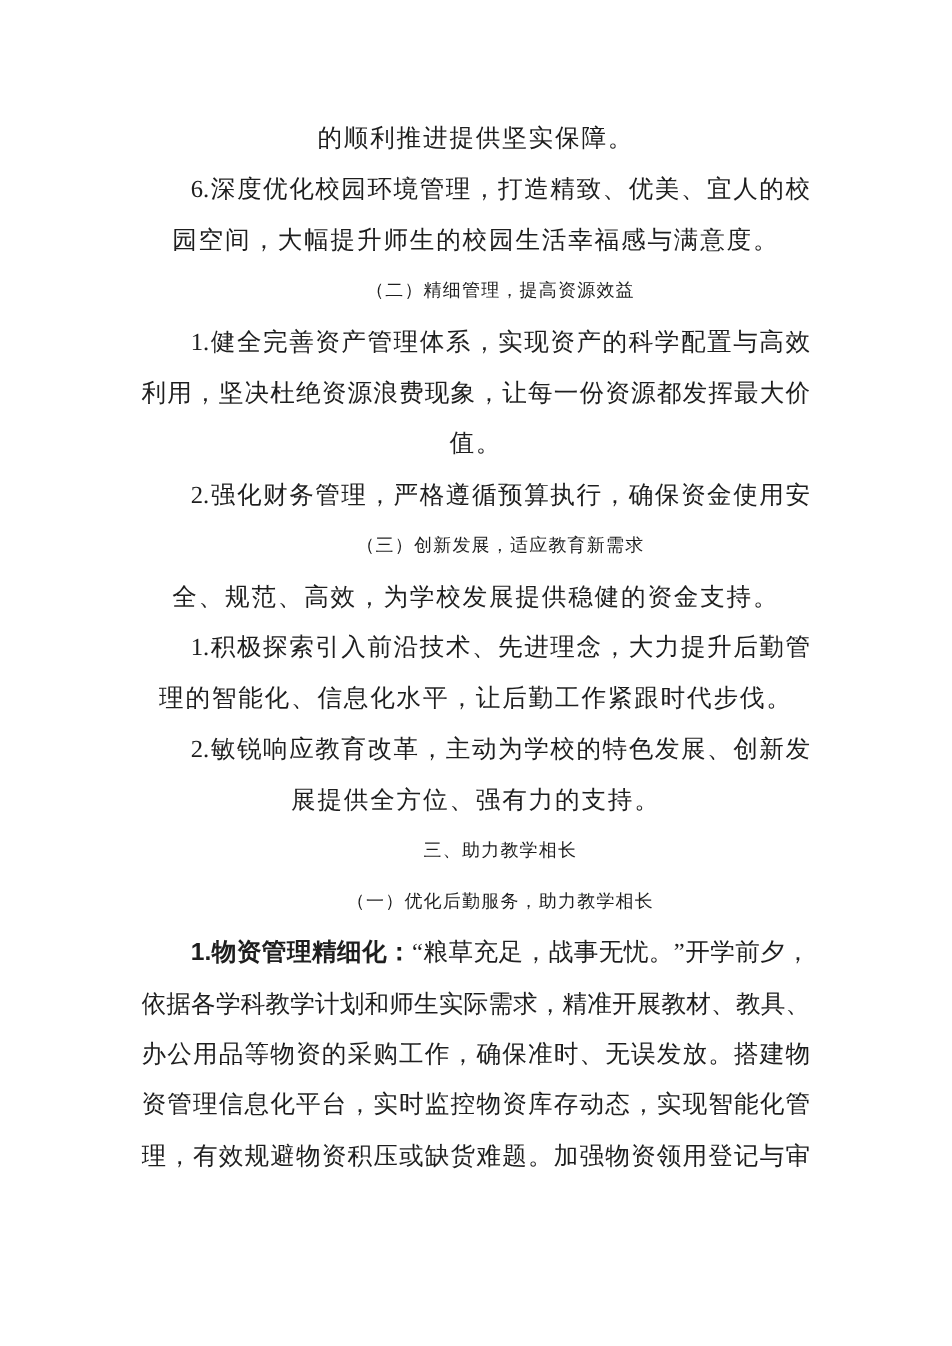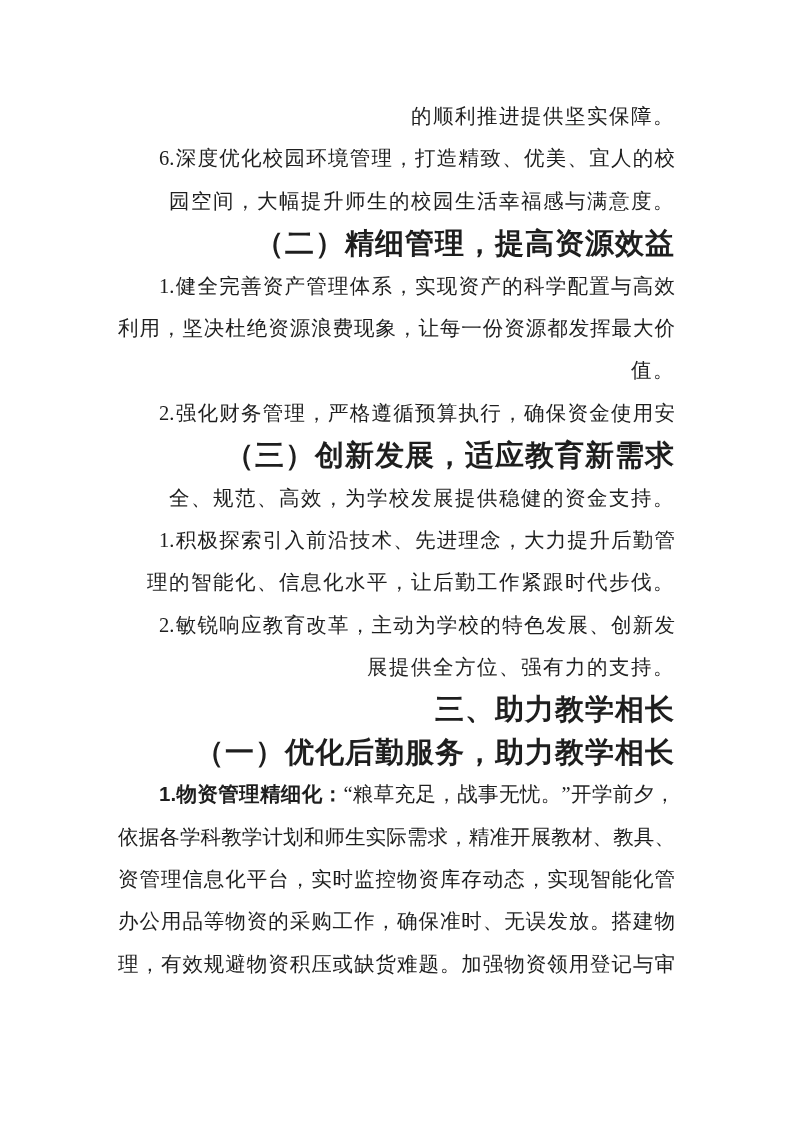--- a/index.html
+++ b/index.html
@@ -23,37 +23,37 @@
     color: #1e1e1e;
   }
   .line {
     height: 42.4px;
     line-height: 42.4px;
     font-size: 20.5px;
     overflow: hidden;
   }
   
   .end {
-    text-align: right;
+    text-align: center;
     letter-spacing: 1.5px;
   }
   
   .fill {
     text-align: justify;
     text-align-last: justify;
   }
   
   .indent {
     text-indent: 41px;
   }
   
   .h1, .h2 {
     font-family: "Liberation Sans", "DejaVu Sans", sans-serif;
-    font-weight: 700;
-    font-size: 29px;
+    font-weight: 400;
+    font-size: 15px;
     letter-spacing: 1px;
   }
   
   .bp {
     font-family: "Liberation Sans", "DejaVu Sans", sans-serif;
     font-weight: 700;
   }
 </style>
 </head>
 <body>
@@ -81,18 +81,18 @@
     <div class="line end"><span>理的智能化、信息化水平，让后勤工作紧跟时代步伐。</span></div>
 
     <div class="line fill indent"><span>2.敏锐响应教育改革，主动为学校的特色发展、创新发</span></div>
     <div class="line end"><span>展提供全方位、强有力的支持。</span></div>
 
     <div class="line end h1 indent"><span>三、助力教学相长</span></div>
     <div class="line end h2 indent"><span>（一）优化后勤服务，助力教学相长</span></div>
 
     <div class="line fill indent"><span class="bp">1.物资管理精细化：</span><span>“粮草充足，战事无忧。”开学前夕，</span></div>
     <div class="line fill"><span>依据各学科教学计划和师生实际需求，精准开展教材、教具、</span></div>
+    <div class="line fill"><span>办公用品等物资的采购工作，确保准时、无误发放。搭建物</span></div>
     <div class="line fill"><span>资管理信息化平台，实时监控物资库存动态，实现智能化管</span></div>
-    <div class="line fill"><span>办公用品等物资的采购工作，确保准时、无误发放。搭建物</span></div>
     <div class="line fill"><span>理，有效规避物资积压或缺货难题。加强物资领用登记与审</span></div>
 
   </div>
 </div>
 
 </body></html>

